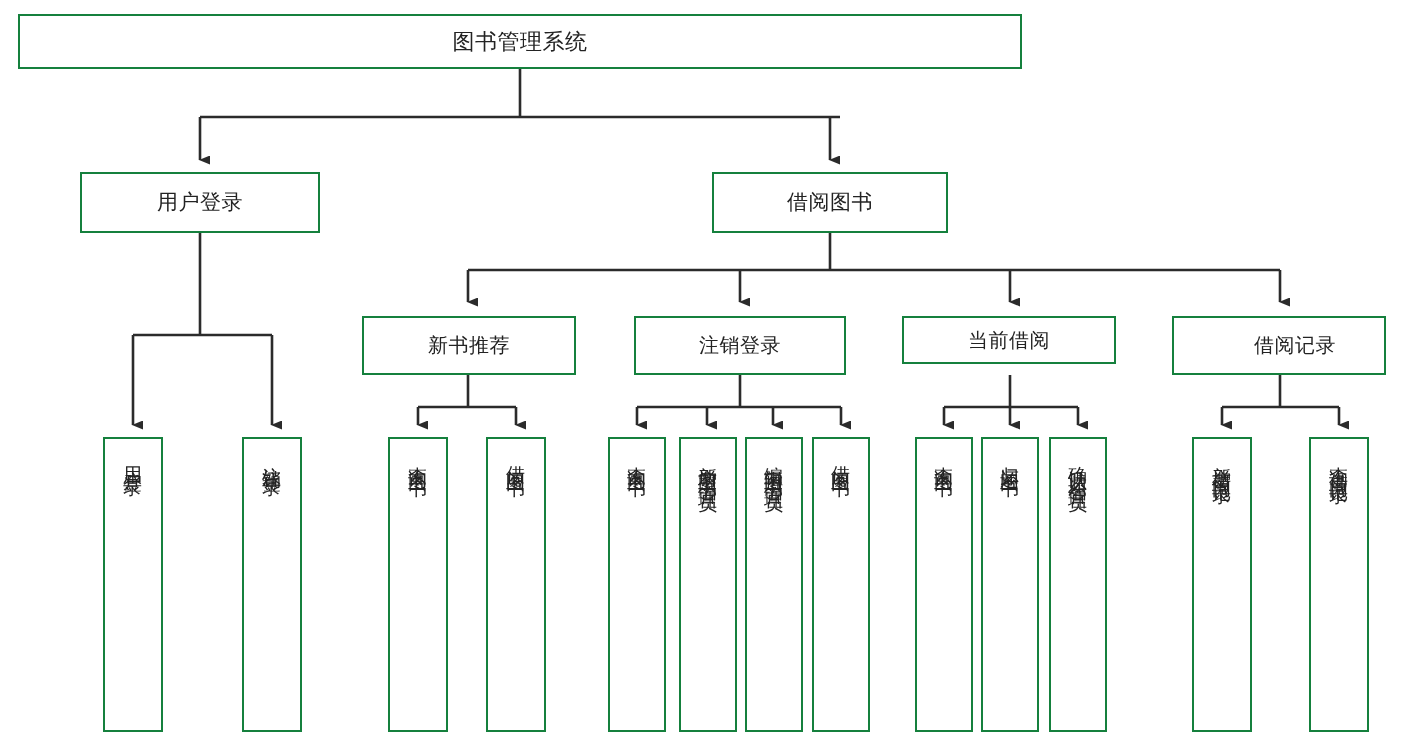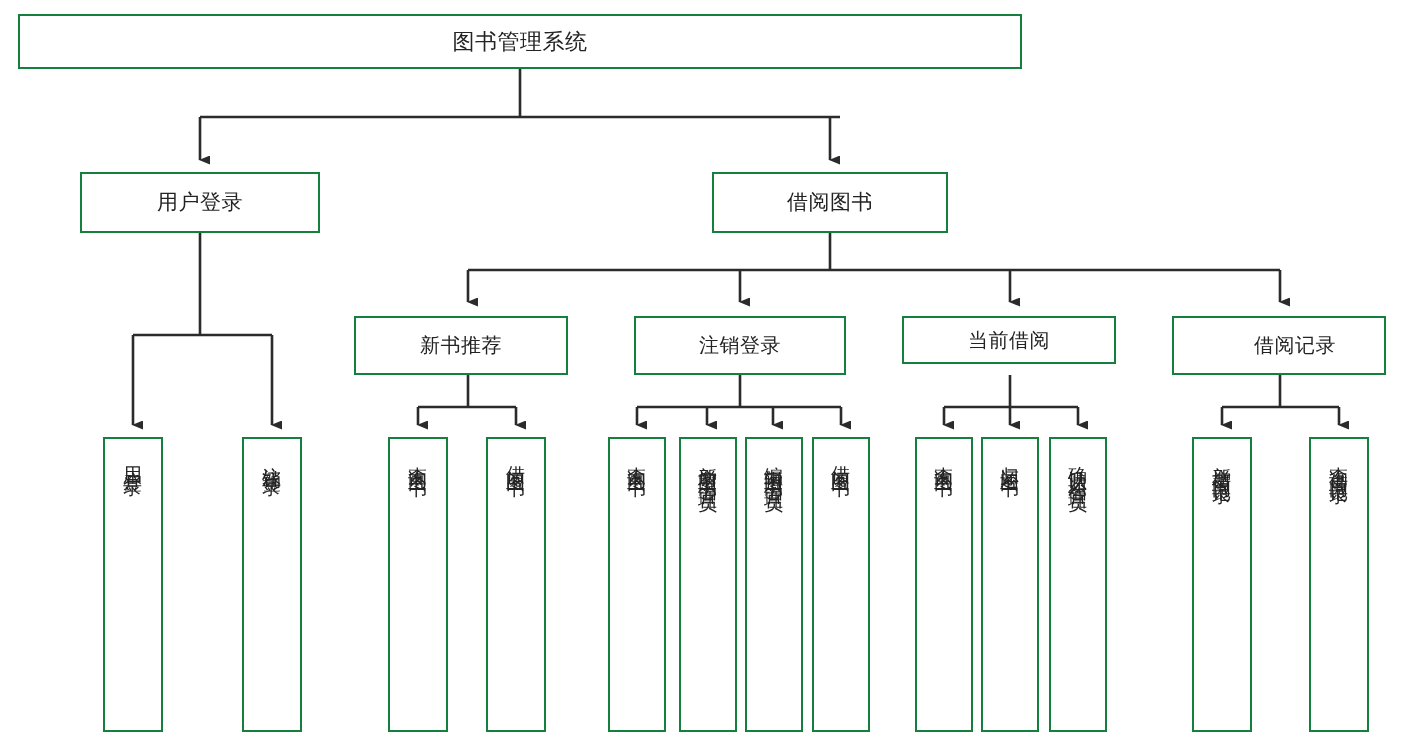--- a/index.html
+++ b/index.html
@@ -134,21 +134,21 @@
     <span class="label">图书管理系统</span>
   </div>
 
   <div class="node lvl2" style="left:80px; top:172px; width:240px; height:61px;">
     <span class="label">用户登录</span>
   </div>
   <div class="node lvl2" style="left:712px; top:172px; width:236px; height:61px;">
     <span class="label">借阅图书</span>
   </div>
 
-  <div class="node lvl3" style="left:354px; top:316px; width:214px; height:59px;">
+  <div class="node lvl3" style="left:362px; top:316px; width:214px; height:59px;">
     <span class="label">新书推荐</span>
   </div>
   <div class="node lvl3" style="left:634px; top:316px; width:212px; height:59px;">
     <span class="label">注销登录</span>
   </div>
   <div class="node lvl3" style="left:902px; top:316px; width:214px; height:48px;">
     <span class="label">当前借阅</span>
   </div>
   <div class="node lvl3" style="left:1172px; top:316px; width:214px; height:59px;padding-left:32px;">
     <span class="label">借阅记录</span>

